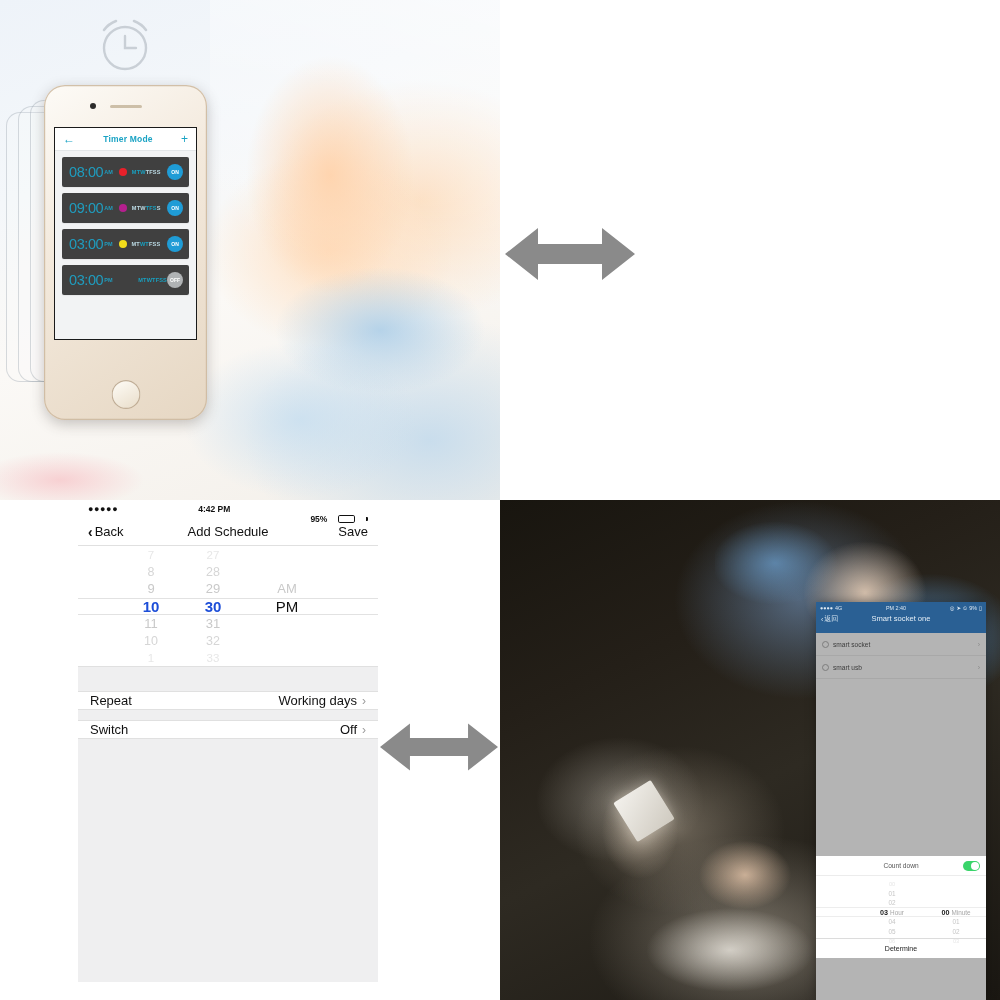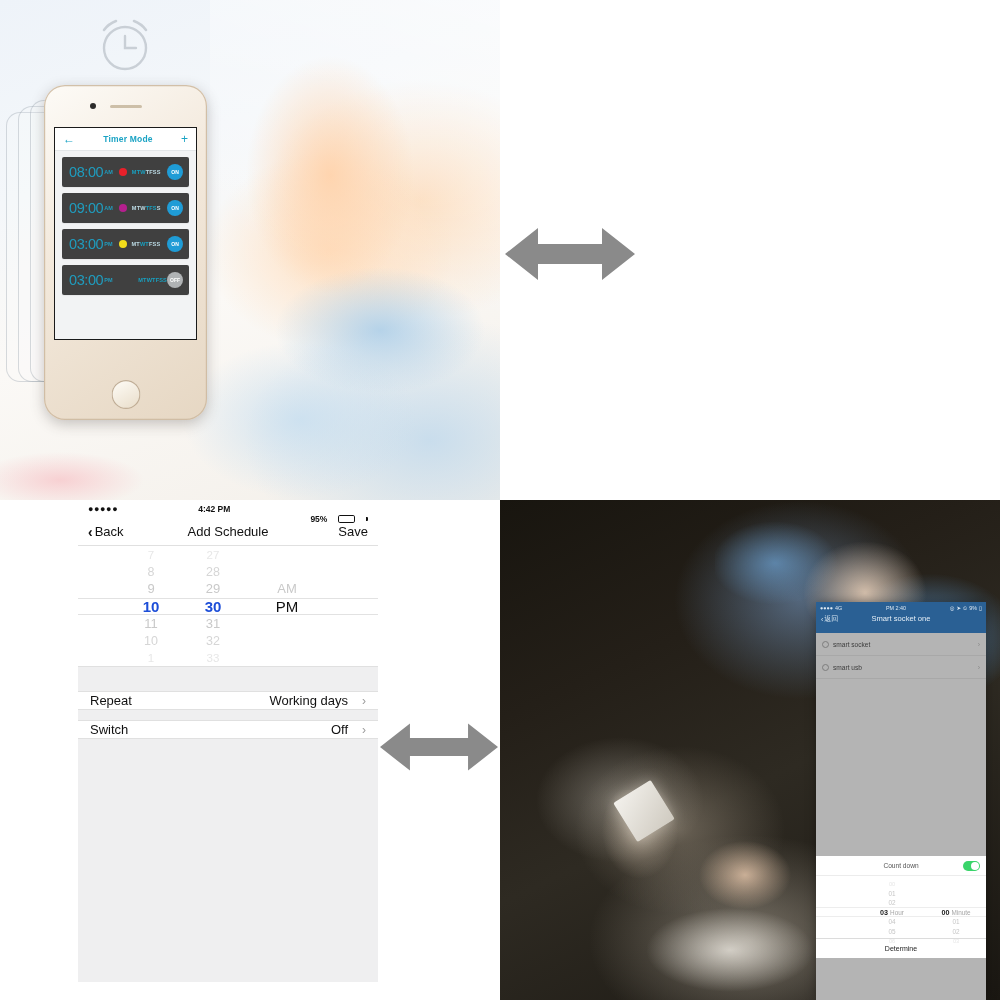--- a/index.html
+++ b/index.html
@@ -111,21 +111,21 @@
   .pk-item.selplain { color:#111; font-size:15px; }
   .pk-lines { position:absolute; left:0; right:0; top:51.6px; height:17.6px;
     border-top:1px solid #e2e2e2; border-bottom:1px solid #e2e2e2; pointer-events:none; }
 
   .ios-gap { height:26px; background:#efeff0; border-top:1px solid #e0e0e0;
     border-bottom:1px solid #e0e0e0; }
   .ios-gap.sm { height:12px; }
   .ios-row { display:flex; align-items:center; justify-content:space-between;
     height:17px; padding:0 12px; background:#fff; }
   .ios-row .lbl { font-size:13px; color:#111; }
-  .ios-row .val { font-size:13px; color:#111; display:flex; align-items:center; gap:14px; }
+  .ios-row .val { font-size:13px; color:#111; display:flex; align-items:center; gap:5px; }
   .chev-r { color:#9b9b9b; font-size:12px; }
   .ios-fill { background:#efeff0; border-top:1px solid #e0e0e0; }
 
   
   .arrow { position:absolute; }
 
   
   .photo-br { position:absolute; inset:0;
     background:
       radial-gradient(ellipse 190px 150px at 300px 100px, rgba(122,160,205,.55) 0%, rgba(90,120,160,0) 66%),

